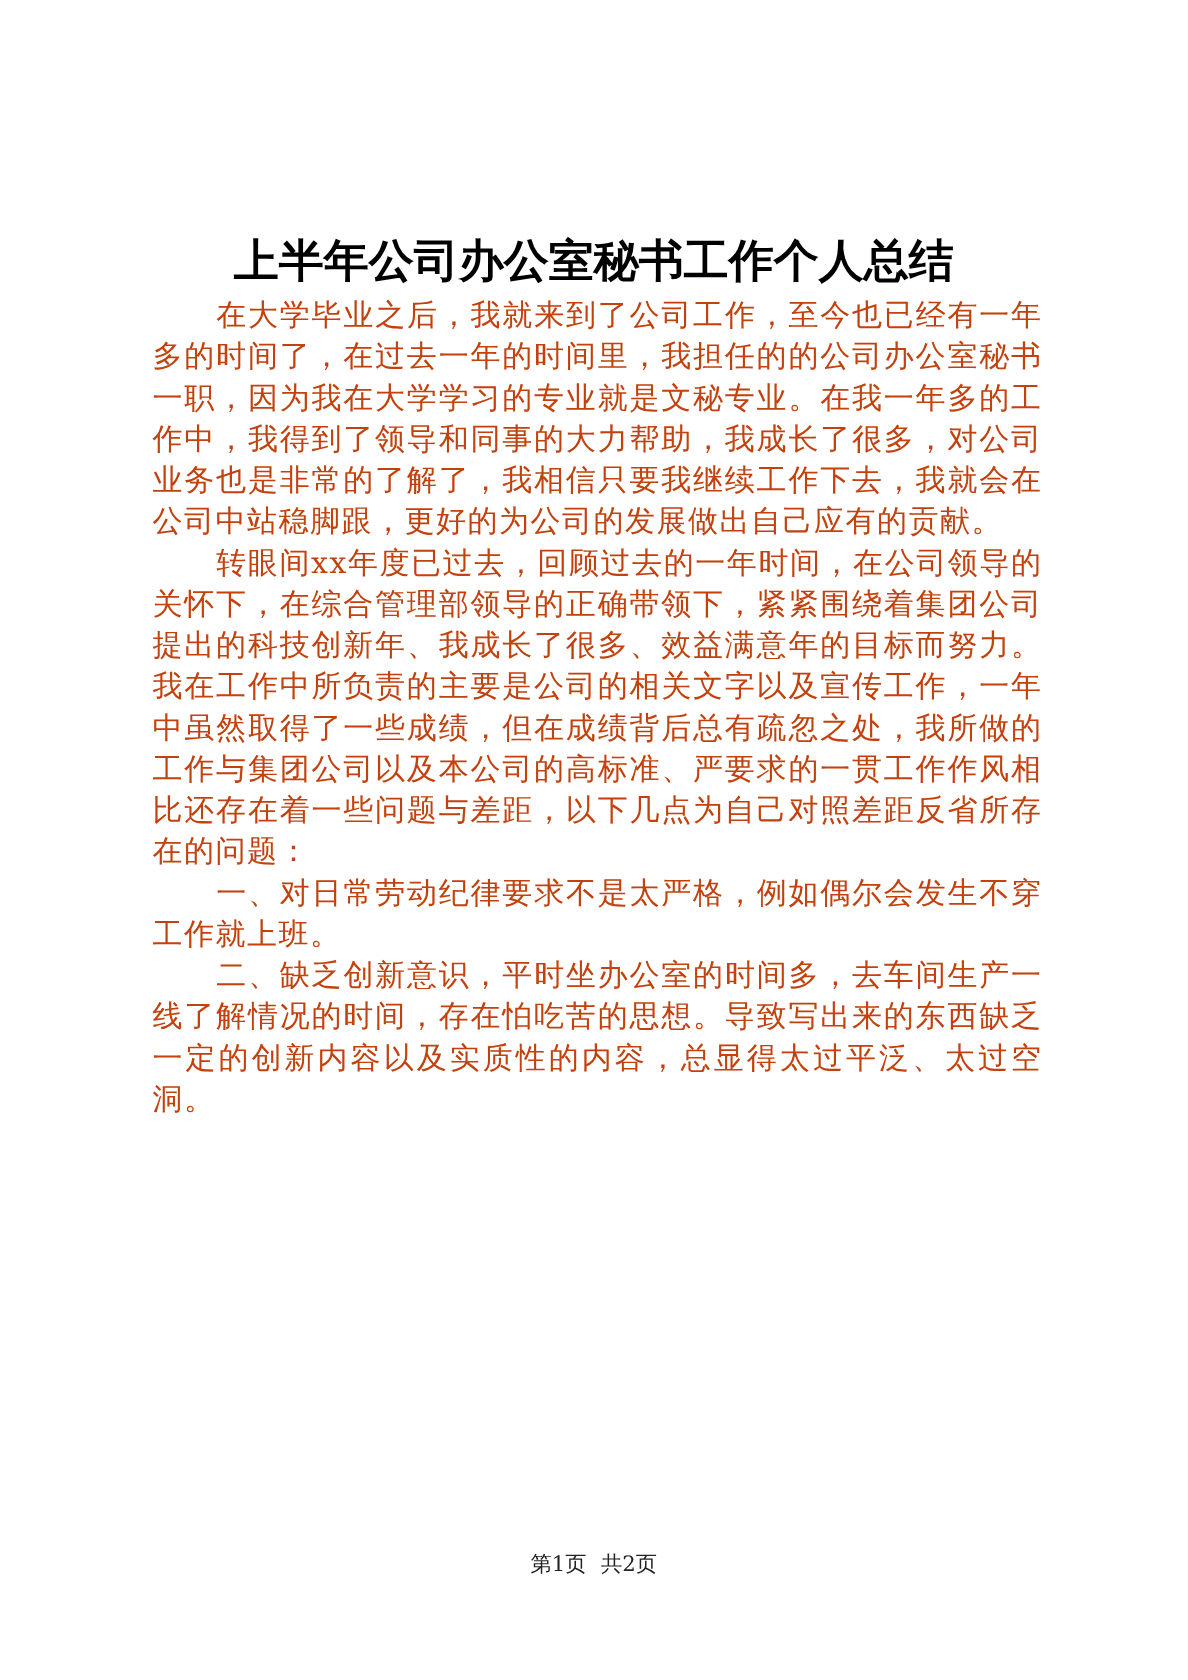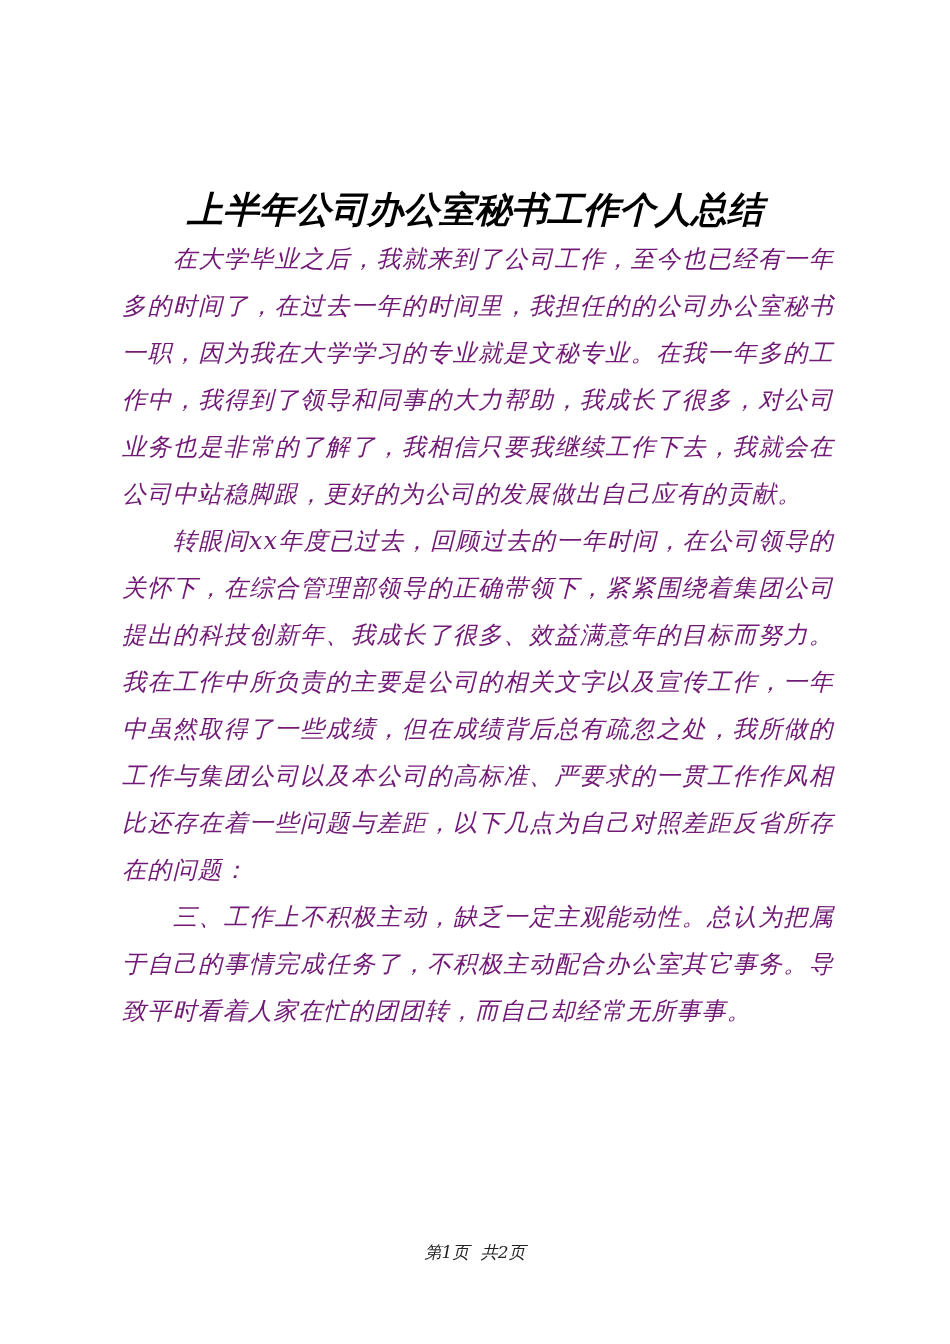--- a/index.html
+++ b/index.html
@@ -14,21 +14,20 @@
       overflow: hidden;
       font-family: "DejaVu Serif", "Liberation Serif", serif;
       color: #111111;
     }
     .page {
       position: absolute;
       left: 0; top: 0;
       width: 950px;
       height: 1144px;
       background: #ffffff;
-      font-style: italic;
     }
     .title {
       position: absolute;
       left: 0;
       top: 186px;
       width: 950px;
       text-align: center;
       font-family: "DejaVu Sans", "Liberation Sans", sans-serif;
       font-weight: bold;
       font-size: 36px;
@@ -39,27 +38,27 @@
     }
     .body-text {
       position: absolute;
       left: 122px;
       top: 236px;
       width: 712px;
     }
     .para {
       margin: 0;
       font-size: 24px;
-      line-height: 47px;
+      line-height: 33px;
       letter-spacing: 1.2px;
       text-indent: 51px;
       text-align: justify;
       text-justify: inter-character;
       word-break: break-all;
-      color: #701a75;
+      color: #c2410c;
     }
     .footer {
       position: absolute;
       left: 0;
       top: 1241px;
       width: 950px;
       text-align: center;
       font-size: 17px;
       line-height: 22px;
       color: #222222;
@@ -68,20 +67,21 @@
   </style>
 </head>
 <body>
 
 <div class="page">
   <h1 class="title">上半年公司办公室秘书工作个人总结</h1>
 
   <div class="body-text">
     <p class="para">在大学毕业之后，我就来到了公司工作，至今也已经有一年多的时间了，在过去一年的时间里，我担任的的公司办公室秘书一职，因为我在大学学习的专业就是文秘专业。在我一年多的工作中，我得到了领导和同事的大力帮助，我成长了很多，对公司业务也是非常的了解了，我相信只要我继续工作下去，我就会在公司中站稳脚跟，更好的为公司的发展做出自己应有的贡献。</p>
     <p class="para">转眼间xx年度已过去，回顾过去的一年时间，在公司领导的关怀下，在综合管理部领导的正确带领下，紧紧围绕着集团公司提出的科技创新年、我成长了很多、效益满意年的目标而努力。我在工作中所负责的主要是公司的相关文字以及宣传工作，一年中虽然取得了一些成绩，但在成绩背后总有疏忽之处，我所做的工作与集团公司以及本公司的高标准、严要求的一贯工作作风相比还存在着一些问题与差距，以下几点为自己对照差距反省所存在的问题：</p>
-    <p class="para">三、工作上不积极主动，缺乏一定主观能动性。总认为把属于自己的事情完成任务了，不积极主动配合办公室其它事务。导致平时看着人家在忙的团团转，而自己却经常无所事事。</p>
+    <p class="para">一、对日常劳动纪律要求不是太严格，例如偶尔会发生不穿工作就上班。</p>
+    <p class="para">二、缺乏创新意识，平时坐办公室的时间多，去车间生产一线了解情况的时间，存在怕吃苦的思想。导致写出来的东西缺乏一定的创新内容以及实质性的内容，总显得太过平泛、太过空洞。</p>
   </div>
 
   <div class="footer">
     <span>第1页</span>
     <span>共2页</span>
   </div>
 </div>
 
 </body></html>

